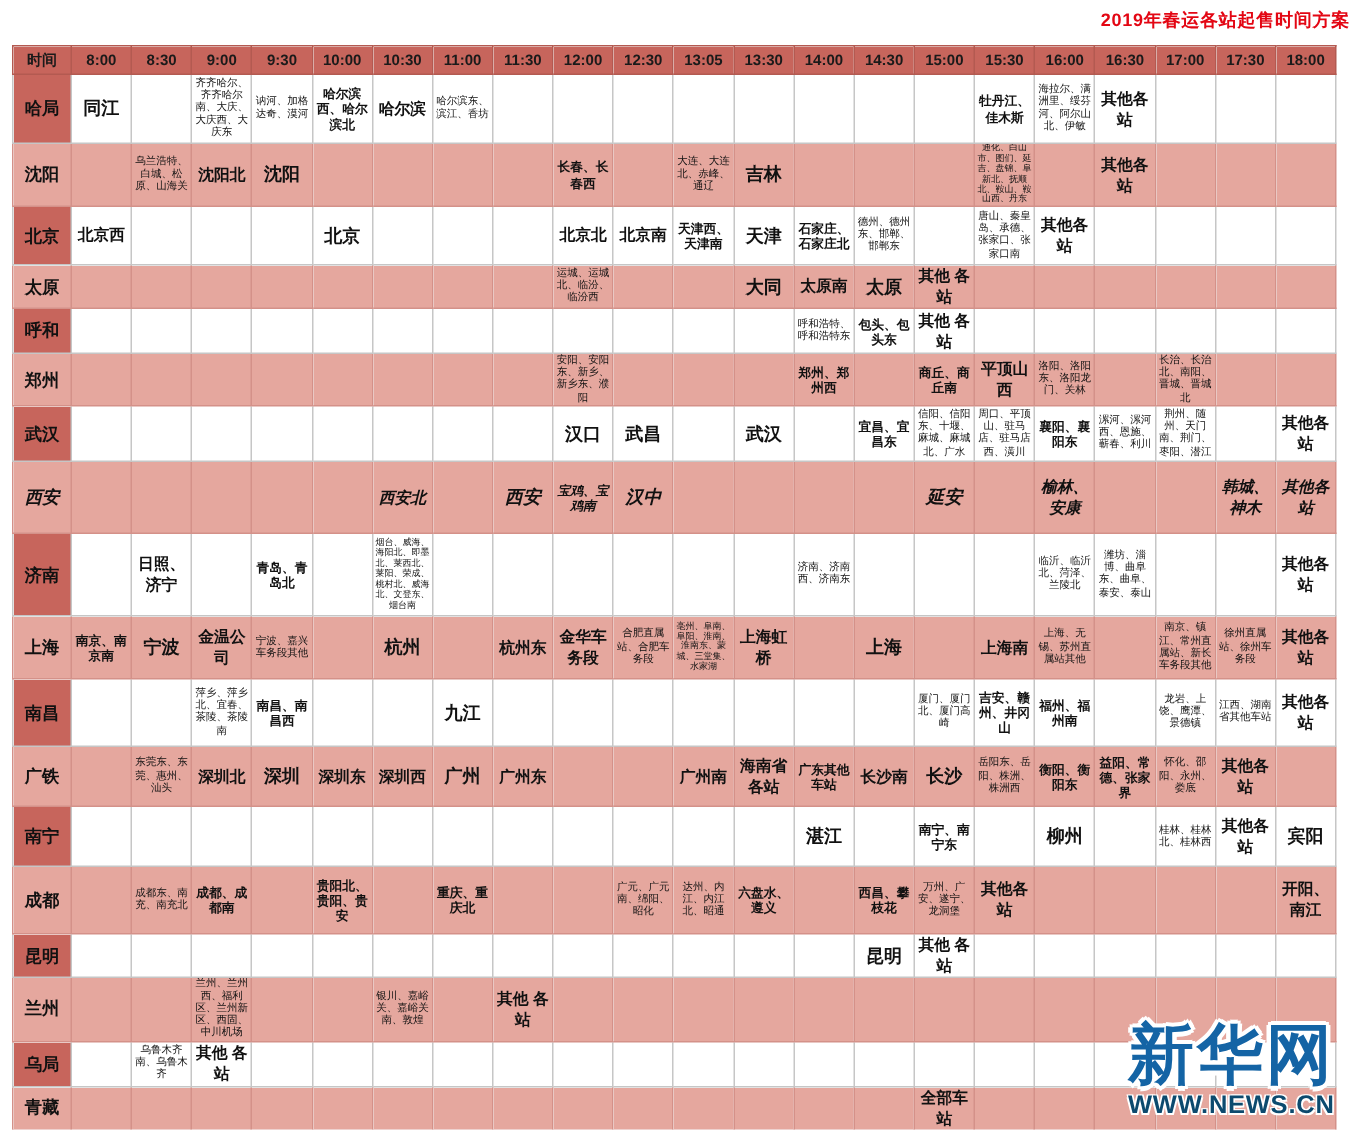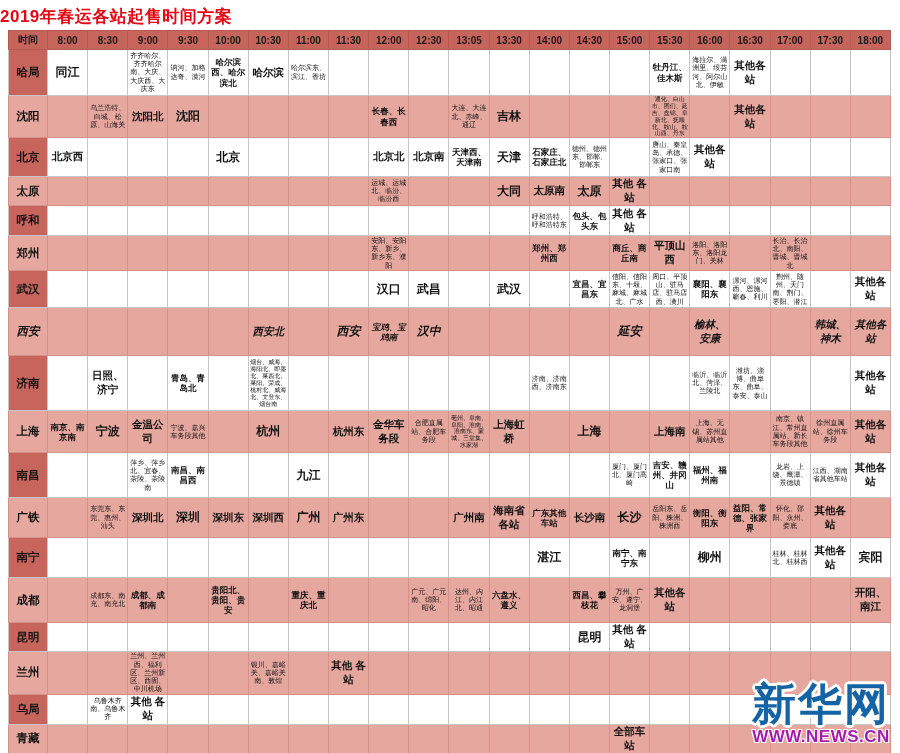--- a/index.html
+++ b/index.html
@@ -2,22 +2,22 @@
 <html><head>
 <meta charset="utf-8">
 <style>
   html,body{margin:0;padding:0;}
   body{
     width:900px;height:753px;position:relative;background:#ffffff;
     font-family:"Liberation Sans","DejaVu Sans",sans-serif;
     -webkit-font-smoothing:antialiased;
   }
   .page-title{
-    position:absolute;top:5px;left:0;width:900px;text-align:left;
-    color:#e30613;font-size:17px;font-weight:bold;letter-spacing:.5px;
+    position:absolute;top:5px;left:0;width:900px;text-align:right;
+    color:#e30613;font-size:12px;font-weight:bold;letter-spacing:.5px;
   }
   .sched-wrap{position:absolute;top:30px;left:8px;}
   table.sched{
     border-collapse:collapse;table-layout:fixed;width:883px;
     border-bottom:5px solid #c7655c;
   }
   table.sched td{
     border:1px solid #c6c6c6;text-align:center;vertical-align:middle;
     padding:0 1px;overflow:hidden;color:#111;word-break:break-all;
   }
@@ -33,30 +33,30 @@
   tr.pink td{background:#e5a79e;border-color:#d49189;}
   tr.pink td.rowlabel,{background:#c7655c;}
   tr.white td{background:#ffffff;}
   tr.white td.rowlabel{background:#c7655c;}
   td.xl{font-size:12px;font-weight:bold;}
   td.lg{font-size:10.5px;font-weight:bold;}
   td.md{font-size:8.5px;font-weight:bold;line-height:1.2;}
   td.sm{font-size:7px;line-height:1.18;}
   td.xs{font-size:6px;line-height:1.15;}
   .logo{
-    position:absolute;right:10px;bottom:6px;text-align:center;z-index:5;
+    position:absolute;right:10px;bottom:6px;z-index:5;
   }
   .logo-cn{
     color:#1464a5;font-size:44px;font-weight:bold;line-height:1.05;
     letter-spacing:2px;
     text-shadow:-2px -2px 0 #fff,2px -2px 0 #fff,-2px 2px 0 #fff,2px 2px 0 #fff,
                 0 -3px 0 #fff,0 3px 0 #fff,-3px 0 0 #fff,3px 0 0 #fff;
   }
   .logo-url{
-    color:#a21caf;font-size:17px;font-weight:bold;letter-spacing:.5px;
+    color:#0c4a6e;font-size:17px;font-weight:bold;letter-spacing:.5px;
     text-shadow:-1px -1px 0 #fff,1px -1px 0 #fff,-1px 1px 0 #fff,1px 1px 0 #fff;
   }
 </style>
 </head>
 <body>
 
 <div class="page-title">2019年春运各站起售时间方案</div>
 
 <div class="sched-wrap">
   <table class="sched">

